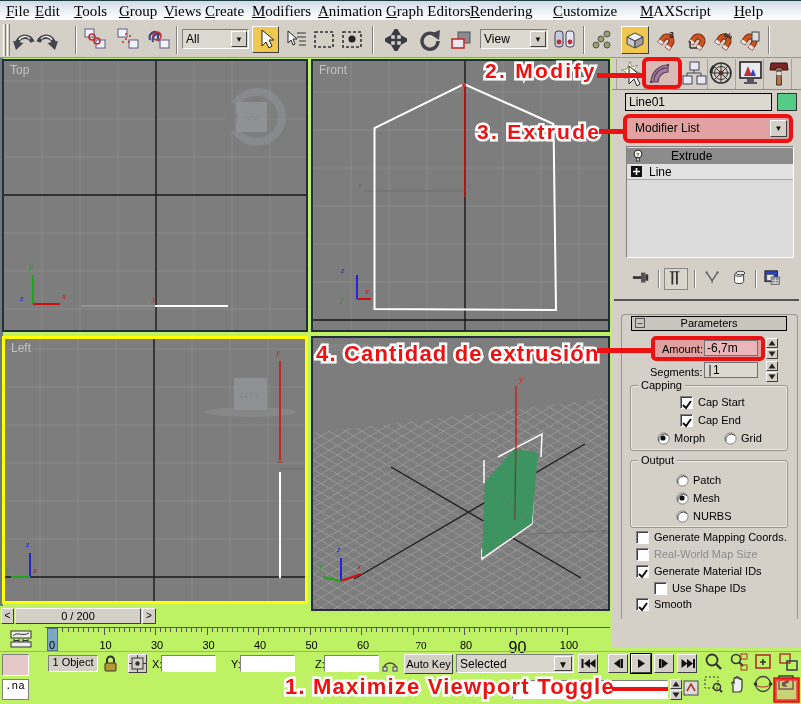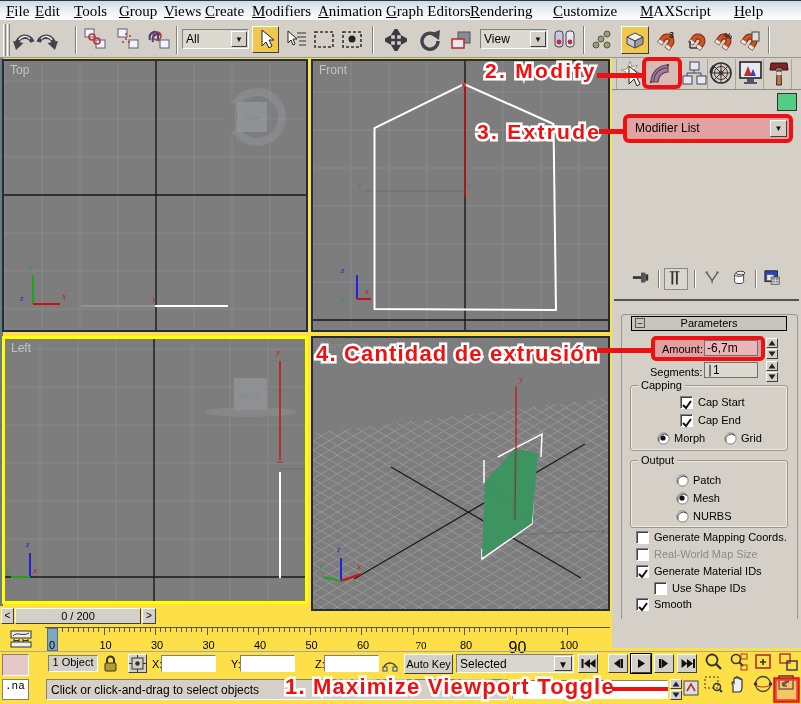--- a/index.html
+++ b/index.html
@@ -1,15 +1,15 @@
 <!DOCTYPE html>
 <html><head><meta charset="utf-8"><style>
 *{margin:0;padding:0;box-sizing:border-box}
 body{width:801px;height:704px;overflow:hidden;font-family:"Liberation Sans",sans-serif;background:#d4d0c8}
-#root{position:relative;width:801px;height:704px;background:#fde047}
+#root{position:relative;width:801px;height:704px;background:#bef264}
 .menubar{position:absolute;left:0;top:0;width:801px;height:20px;background:linear-gradient(180deg,#cfd8e4 0%,#e9eef5 45%,#ffffff 100%);border-top:1px solid #1e3f3f}
 .mi{position:absolute;top:2px;font-family:"Liberation Serif",serif;font-size:15px;color:#000}
 .toolbar{position:absolute;left:0;top:20px;width:801px;height:38px;background:#d4d0c8;border-bottom:1px solid #9a968e}
 .ti{position:absolute}
 .tsep{position:absolute;top:6px;width:2px;height:28px;border-left:1px solid #808080;border-right:1px solid #fff}
 .vsep2{position:absolute;top:2px;width:2px;height:18px;border-left:1px solid #808080;border-right:1px solid #fff}
 .combo{position:absolute;background:#dcd9d1;border:1px solid;border-color:#808080 #fff #fff #808080}
 .ct{position:absolute;left:3px;top:2px;font-size:12px}
 .cbtn{position:absolute;right:1px;top:1px;width:16px;bottom:1px;background:#d4d0c8;border:1px solid;border-color:#fff #404040 #404040 #fff;font-size:8px;text-align:center;line-height:15px;color:#111}
 .dbtn{background:#d4d0c8;border:1px solid;border-color:#fff #404040 #404040 #fff;font-size:8px;text-align:center;line-height:15px;color:#111}
@@ -447,24 +447,42 @@
           <rect x="9" y="19" width="7" height="3" fill="#556"></rect>
           <rect x="6" y="22" width="13" height="2" fill="#556"></rect>
         </svg>
         <svg class="ti" style="left:155px;top:2px" width="25" height="27" viewBox="0 0 25 27">
           <path d="M4,3 L20,3 L21,10 L15,10 L15,8 L9,8 L9,10 L3,10 Z" fill="#7e2626" stroke="#380f0f"></path>
           <path d="M10,10 L14,10 L14.5,25 L9.5,25 Z" fill="#b07a52" stroke="#4a2a14"></path>
           <rect x="9.5" y="12" width="5" height="3" fill="#d8d8e0"></rect>
         </svg>
       </div>
       <div style="position:absolute;left:30px;top:-1px;width:40px;height:32px;border:4px solid #ee1111;border-radius:6px;background:rgba(225,140,140,0.30)"></div>
+      <div style="position:absolute;left:13px;top:35px;width:147px;height:18px;background:#dcd9d1;border:1px solid #000;font-size:12px;padding:1px 3px;font-family:'Liberation Sans',sans-serif">Line01</div>
       <div style="position:absolute;left:165px;top:35px;width:20px;height:18px;background:#55cc85;border:1px solid #333"></div>
       <div style="position:absolute;left:11px;top:56px;width:170px;height:29px;background:#e2a2a2;border:4px solid #ee1111;border-radius:6px">
         <span style="position:absolute;left:8px;top:3px;font-size:12px">Modifier List</span>
         <span class="dbtn" style="position:absolute;right:2px;top:2px;width:17px;height:17px">▼</span>
+      </div>
+      <div style="position:absolute;left:14px;top:88px;width:168px;height:112px;background:#dcdcdc;border:1px solid #808080;border-right-color:#fff;border-bottom-color:#fff">
+        <div style="position:absolute;left:0;top:1px;width:100%;height:16px;background:#8c8c8c">
+          <svg style="position:absolute;left:5px;top:1px" width="13" height="14" viewBox="0 0 13 14">
+            <circle cx="6" cy="5" r="4" fill="#f6f6e8" stroke="#222"></circle>
+            <rect x="4.5" y="9" width="3" height="3" fill="#ddd" stroke="#222" stroke-width="0.8"></rect>
+            <text x="4" y="8" font-size="6" fill="#222">?</text>
+          </svg>
+          <span style="position:absolute;left:44px;top:1px;font-size:12px;color:#000">Extrude</span>
+        </div>
+        <div style="position:absolute;left:0;top:17px;width:100%;height:16px;background:#e2e2e2;border-bottom:1px solid #aaa">
+          <svg style="position:absolute;left:4px;top:2px" width="12" height="12" viewBox="0 0 12 12">
+            <rect x="0" y="0" width="11" height="11" fill="#111"></rect>
+            <path d="M5.5,2 L5.5,9 M2,5.5 L9,5.5" stroke="#fff" stroke-width="1.6"></path>
+          </svg>
+          <span style="position:absolute;left:22px;top:1px;font-size:12px;color:#000">Line</span>
+        </div>
       </div>
       <div style="position:absolute;left:0px;top:210px;width:189px;height:26px">
         <svg class="ti" style="left:18px;top:0px;border:1px solid #d4d0c8;" width="22" height="20" viewBox="0 0 22 20">
           <rect x="2" y="8" width="10" height="3" fill="#333"></rect>
           <rect x="11" y="4" width="5" height="11" fill="#555"></rect>
           <rect x="16" y="6" width="3" height="7" fill="#333"></rect>
         </svg>
         <div class="vsep2" style="left:46px"></div>
         <svg class="ti" style="left:52px;top:0px;border:1px solid #d4d0c8;border:1px solid #888;background:#d9d6ce" width="24" height="22" viewBox="0 0 24 22">
           <g stroke="#333" stroke-width="2">
@@ -803,21 +821,20 @@
         <circle cx="10" cy="10" r="7.5" fill="none" stroke="#444" stroke-width="1.3"></circle>
         <path d="M2.5,10 A7.5,3 0 0 0 17.5,10" fill="none" stroke="#b03030"></path>
         <circle cx="2.5" cy="10" r="1.8" fill="#333"></circle>
         <circle cx="17.5" cy="10" r="1.8" fill="#333"></circle>
       </svg>
       <svg style="position:absolute;left:776px;top:21px" width="21" height="20" viewBox="0 0 21 20">
         <rect x="3" y="3" width="14" height="13" fill="none" stroke="#333" stroke-width="1.4"></rect>
         <path d="M6,12 L12,6 M12,6 L12,10 M12,6 L8,6" stroke="#333" stroke-width="1.6" fill="none"></path>
         <path d="M13,7 L7,13 M7,13 L7,9 M7,13 L11,13" stroke="#333" stroke-width="1.6" fill="none"></path>
       </svg>
-      <div class="sunk" style="left:46px;top:27px;width:462px;height:21px;font-size:12px;padding:3px 0 0 4px;text-align:left">Click or click-and-drag to select objects</div>
       <div class="sunk" style="left:512px;top:28px;width:156px;height:19px;background:#fff"></div>
       <div style="position:absolute;left:670px;top:27px;width:12px;height:10px;background:#d4d0c8;border:1px solid;border-color:#fff #404040 #404040 #fff;line-height:0">
         <svg style="display:block;margin:1px auto 0" width="8" height="6" viewBox="0 0 8 6">
           <path d="M4,0.5 L7.5,5.5 L0.5,5.5 Z" fill="#222"></path>
         </svg>
       </div>
       <div style="position:absolute;left:670px;top:38px;width:12px;height:10px;background:#d4d0c8;border:1px solid;border-color:#fff #404040 #404040 #fff;line-height:0">
         <svg style="display:block;margin:1px auto 0" width="8" height="6" viewBox="0 0 8 6">
           <path d="M4,5.5 L7.5,0.5 L0.5,0.5 Z" fill="#222"></path>
         </svg>

